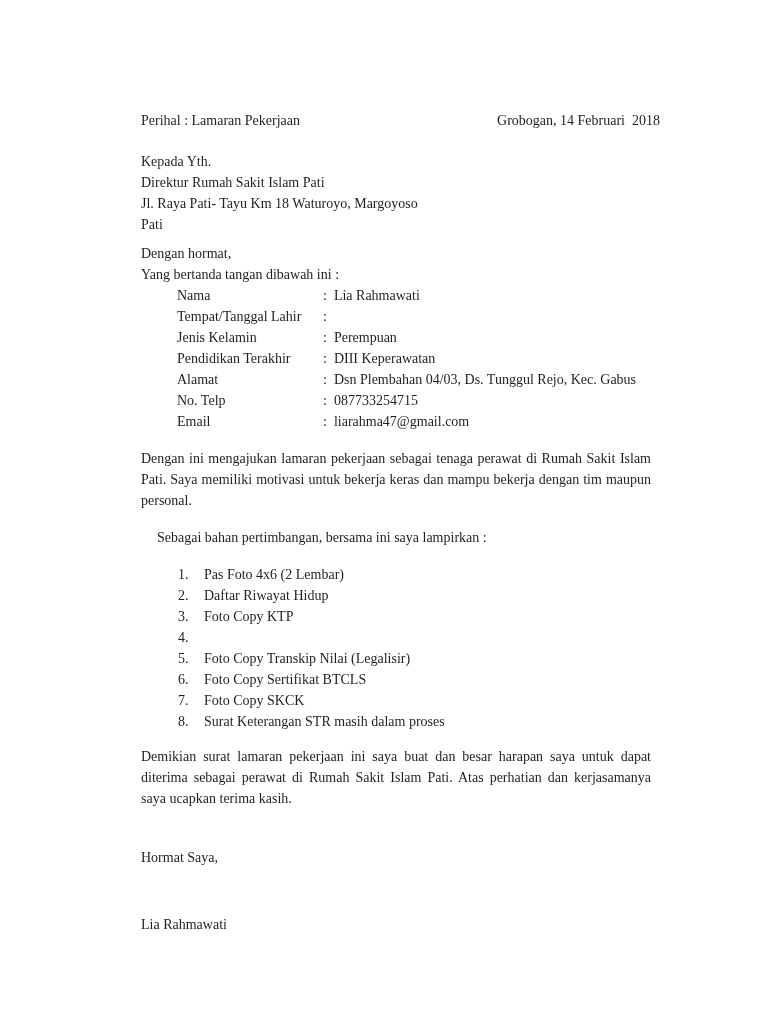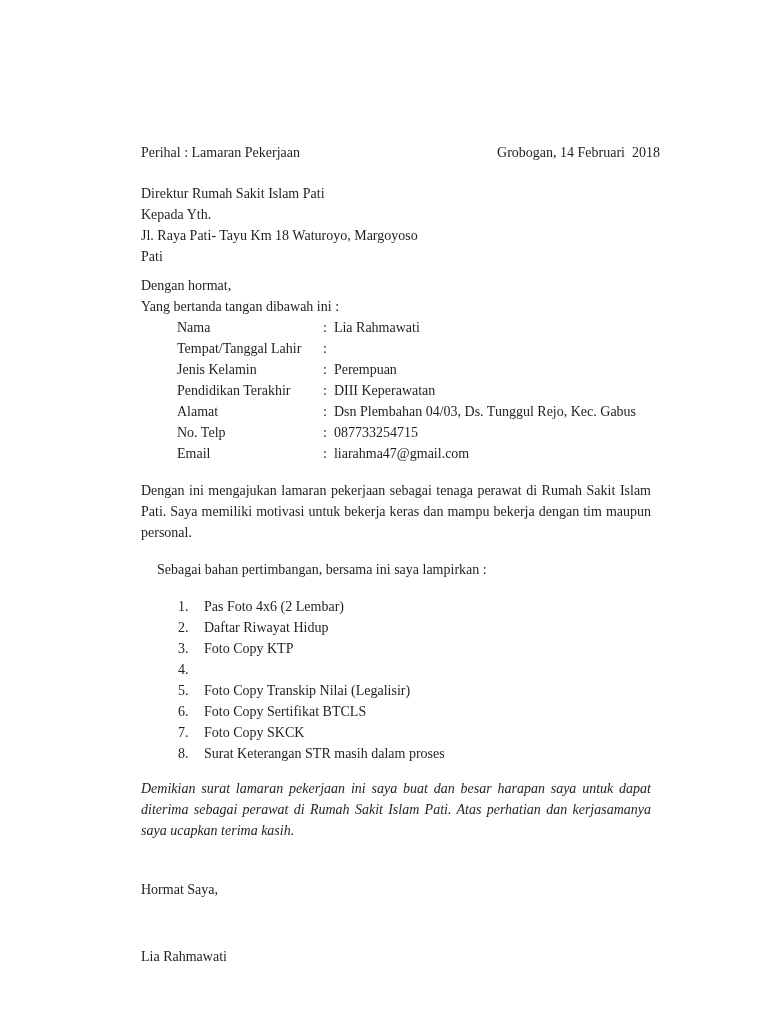--- a/index.html
+++ b/index.html
@@ -14,59 +14,58 @@
     box-sizing: border-box;
     width: 768px; height: 1024px;
     padding: 110px 108px 0 141px;
     font-size: 14px;
     line-height: 21px;
   }
   .subject-row {
     display: flex;
     justify-content: space-between;
     align-items: flex-end;
-    margin-top: 32px;
   }
   .pre { white-space: pre; }
   .recipient { margin-top: 20px; }
   .salutation { margin-top: 8px; }
   .details { margin: 0; }
   .detail-row { display: flex; padding-left: 36px; }
   .detail-label { width: 146px; flex: none; }
   .detail-colon { flex: none; }
   .detail-value { padding-left: 7px; white-space: nowrap; }
   .para {
     margin: 16px 9px 0 0;
     text-align: justify;
     line-height: 21px;
     hyphens: none;
   }
-  .para.closing { margin-top: 14px; font-style: italic; }
+  .para.closing { margin-top: 14px; }
   .attach-intro { margin: 16px; }
   .attach-list { margin: 0; }
   .attach-item { display: flex; padding-left: 37px; }
   .attach-num { width: 26px; flex: none; }
   .signature {
     margin-top: 38px;
   }
   .signature-name { margin-top: 46px; }
 </style>
 </head>
 <body>
 
 <div class="page">
 
   <div class="subject-row">
     <span>Perihal : Lamaran Pekerjaan</span>
     <span class="pre">Grobogan, 14 Februari  2018</span>
   </div>
 
   <div class="recipient">
+    <div>Kepada Yth.</div>
     <div>Direktur Rumah Sakit Islam Pati</div>
-    <div>Kepada Yth.</div>
     <div>Jl. Raya Pati- Tayu Km 18 Waturoyo, Margoyoso</div>
     <div>Pati</div>
   </div>
 
   <div class="salutation">Dengan hormat,</div>
   <div>Yang bertanda tangan dibawah ini :</div>
 
   <div class="details">
     <div class="detail-row">
       <span class="detail-label">Nama</span>

